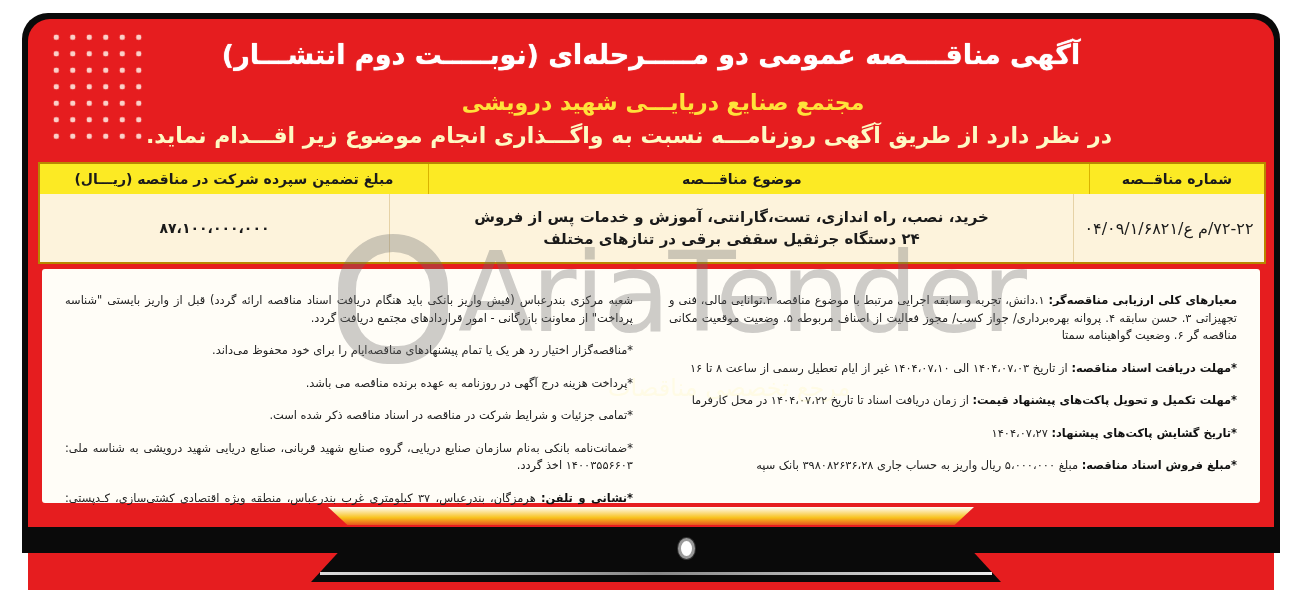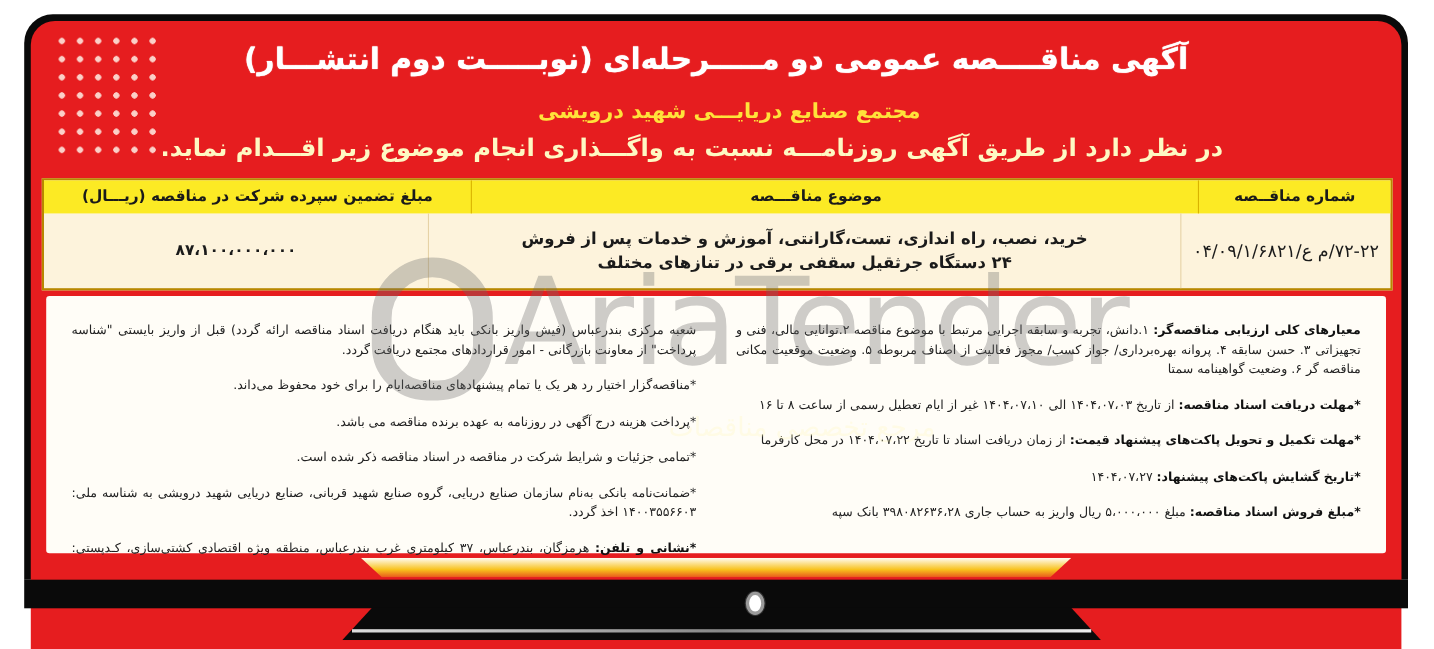--- a/index.html
+++ b/index.html
@@ -20,21 +20,21 @@
       background-image: radial-gradient(circle, #fbd0c8 2.6px, transparent 3px);
       background-size: 16.5px 16.5px;
     }
     .title {
       position: absolute; left: 0; right: 0; top: 20px; text-align: center;
       color: #ffffff; font-weight: bold; font-size: 27px; direction: rtl;
       text-shadow: 0 0 1px #fff;
     }
     .subtitle {
       position: absolute; left: 0; right: 0; top: 71px; text-align: center;
-      color: #ffe23a; font-weight: bold; font-size: 19px; direction: rtl; padding-left: 24px;
+      color: #ffe23a; font-weight: bold; font-size: 22px; direction: rtl; padding-left: 24px;
     }
     .subtitle2 {
       position: absolute; right: 162px; top: 104px; text-align: right;
       color: #fef9c3; font-weight: bold; font-size: 22px; direction: rtl;
       white-space: nowrap;
     }
     .table {
       position: absolute; left: 10px; top: 143px; width: 1228px; height: 102px;
       border: 2px solid #b88700; background: #fdf3dc;
     }

